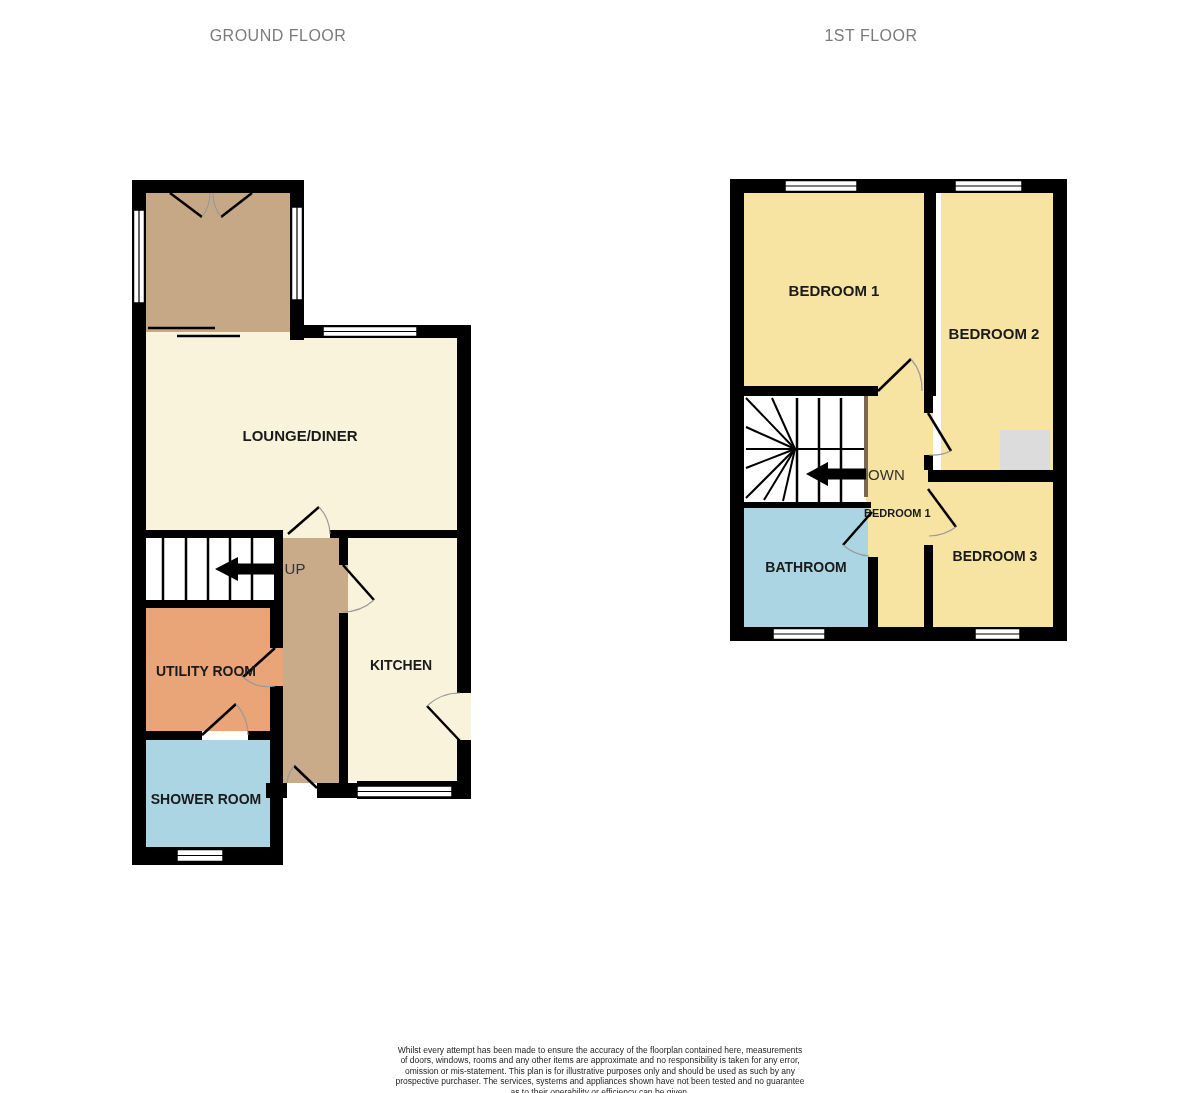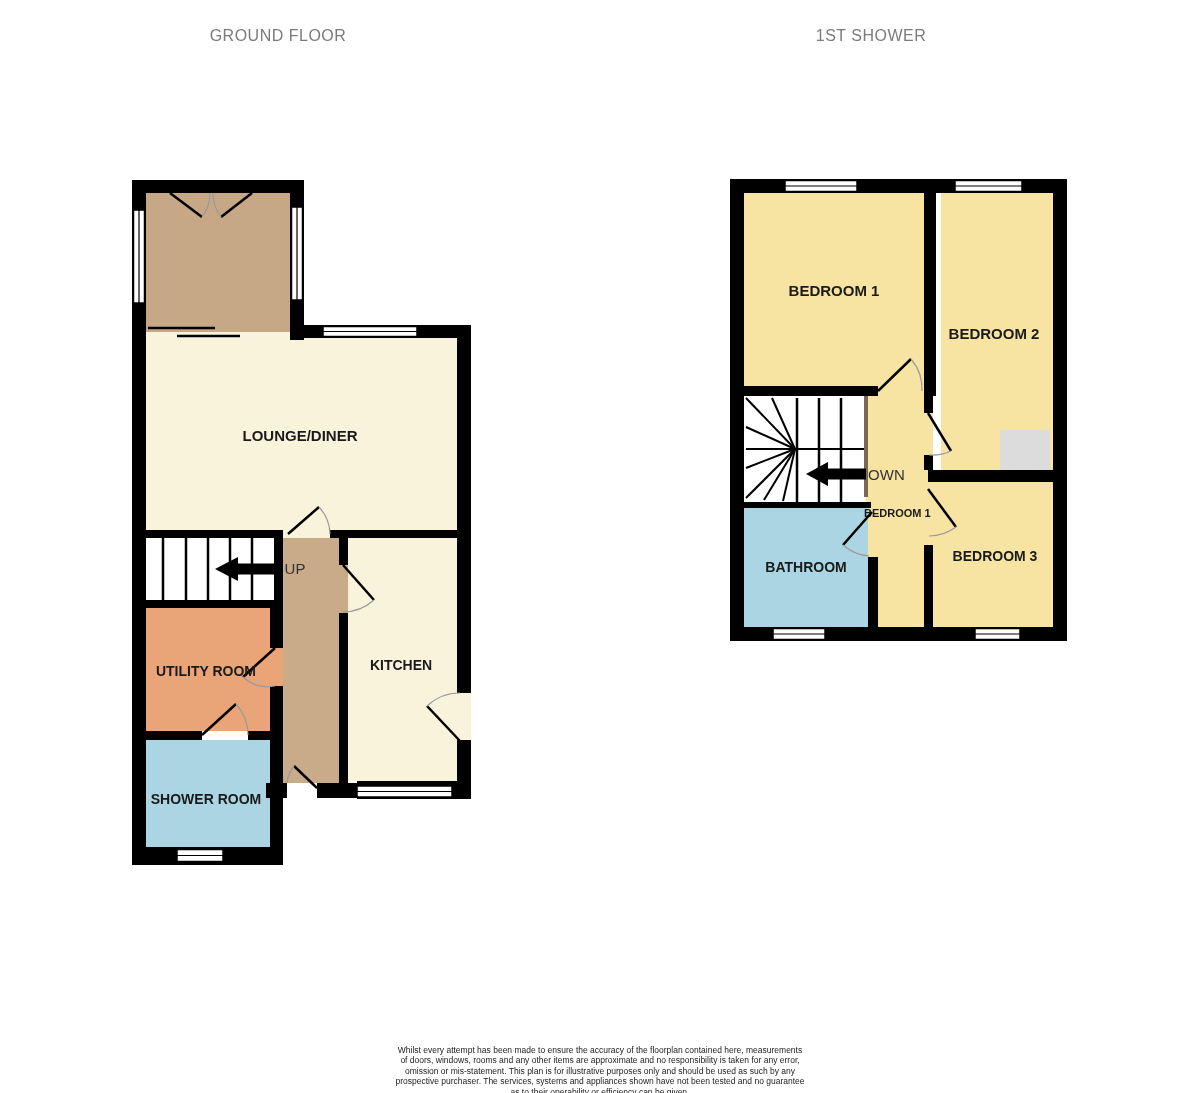--- a/index.html
+++ b/index.html
@@ -25,21 +25,21 @@
   .thinline{stroke:#000;stroke-width:2.5;}
   .footer{position:absolute;left:600px;top:1034px;transform:translateX(-50%);width:440px;
           text-align:center;font-size:8.5px;line-height:10.6px;color:#222222;white-space:pre-line;}
 </style>
 </head>
 <body>
 
 <div class="canvas">
 
   <div class="floor-title" id="title-ground">GROUND FLOOR</div>
-  <div class="floor-title" id="title-first">1ST SHOWER</div>
+  <div class="floor-title" id="title-first">1ST FLOOR</div>
 
   <svg class="plan-svg" width="1200" height="1093" viewBox="0 0 1200 1093">
 
     <g>
 
       <rect x="146" y="330" width="311" height="208" fill="#faf3dc"></rect>
       <rect x="146" y="193" width="144" height="139" fill="#c7a886"></rect>
       <rect x="339" y="538" width="132" height="243" fill="#faf3dc"></rect>
       <rect x="283" y="538" width="65" height="245" fill="#caab89"></rect>
       <rect x="146" y="608" width="137" height="123" fill="#e9a478"></rect>

